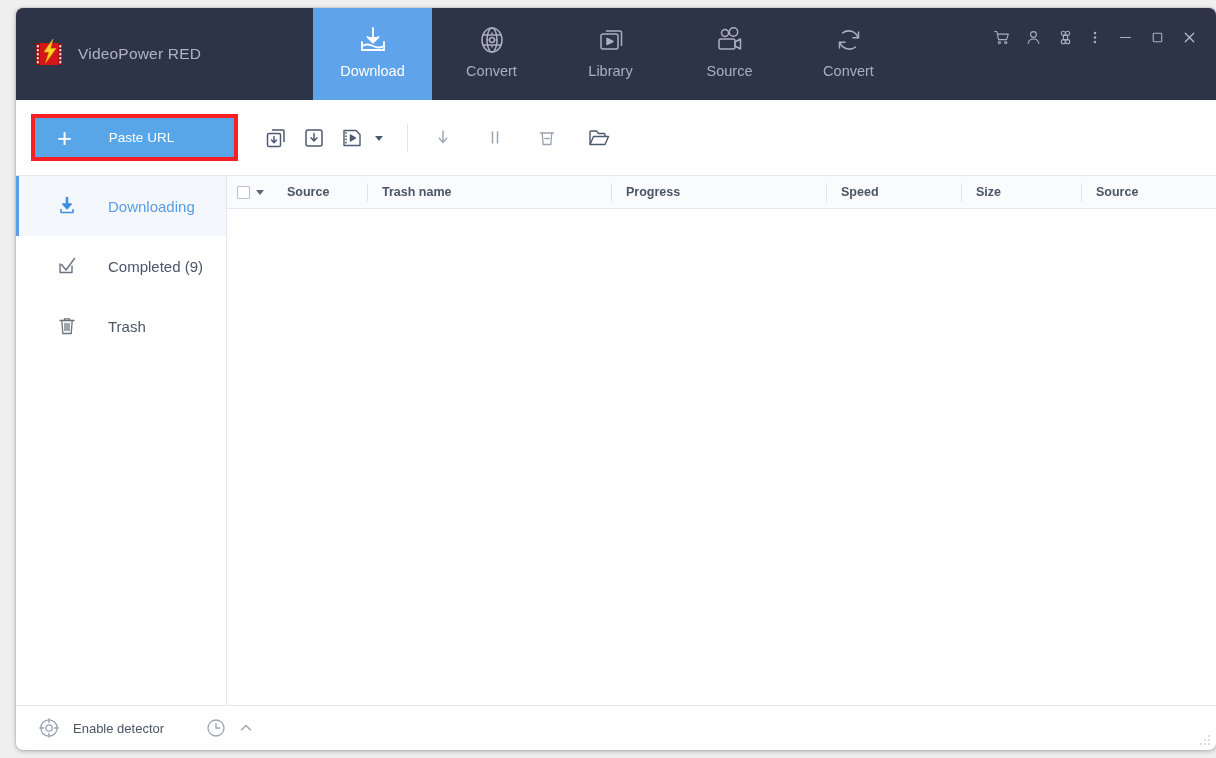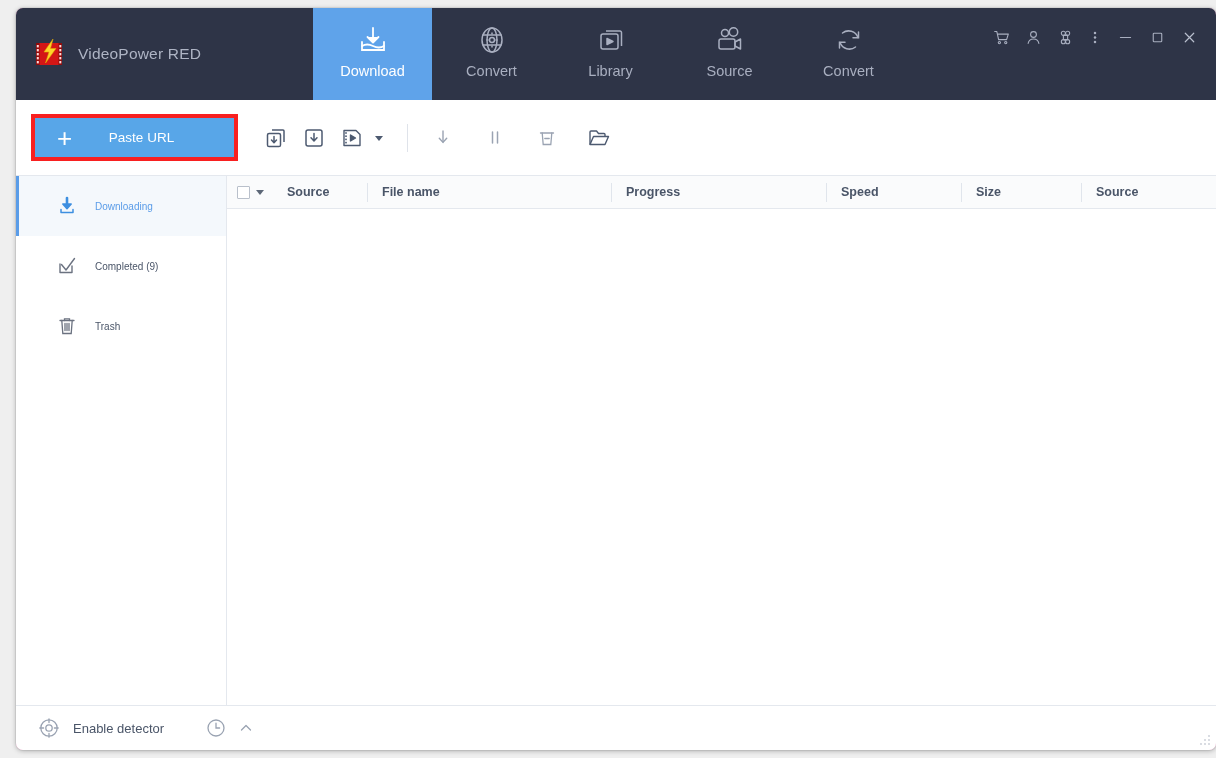--- a/index.html
+++ b/index.html
@@ -125,24 +125,24 @@
   .sidebar {
     width: 211px;
     background: #ffffff;
     border-right: 1px solid #e4e8ee;
     flex: none;
     padding-top: 0;
   }
   .side-item {
     height: 60px;
     display: flex; align-items: center;
-    gap: 17px;
+    gap: 30px;
     padding-left: 40px;
     color: #4a5568;
-    font-size: 10px;
+    font-size: 15px;
     cursor: pointer;
     position: relative;
   }
   .side-item.active {
     background: #f4f8fc;
     color: #5a9ce8;
   }
   .side-item.active::before {
     content: "";
     position: absolute;
@@ -472,21 +472,21 @@
       </div>
     </div>
 
     <div class="content">
       <div class="thead">
         <div class="th th-check">
           <span class="cb"></span>
           <span class="caret-dn"></span>
         </div>
         <div class="th th-status sep">Source</div>
-        <div class="th th-filename sep">File name</div>
+        <div class="th th-filename sep">Trash name</div>
         <div class="th th-progress sep">Progress</div>
         <div class="th th-speed sep">Speed</div>
         <div class="th th-size sep">Size</div>
         <div class="th th-source">Source</div>
       </div>
       <div class="tbody"></div>
     </div>
   </div>
 
   <div class="statusbar">

